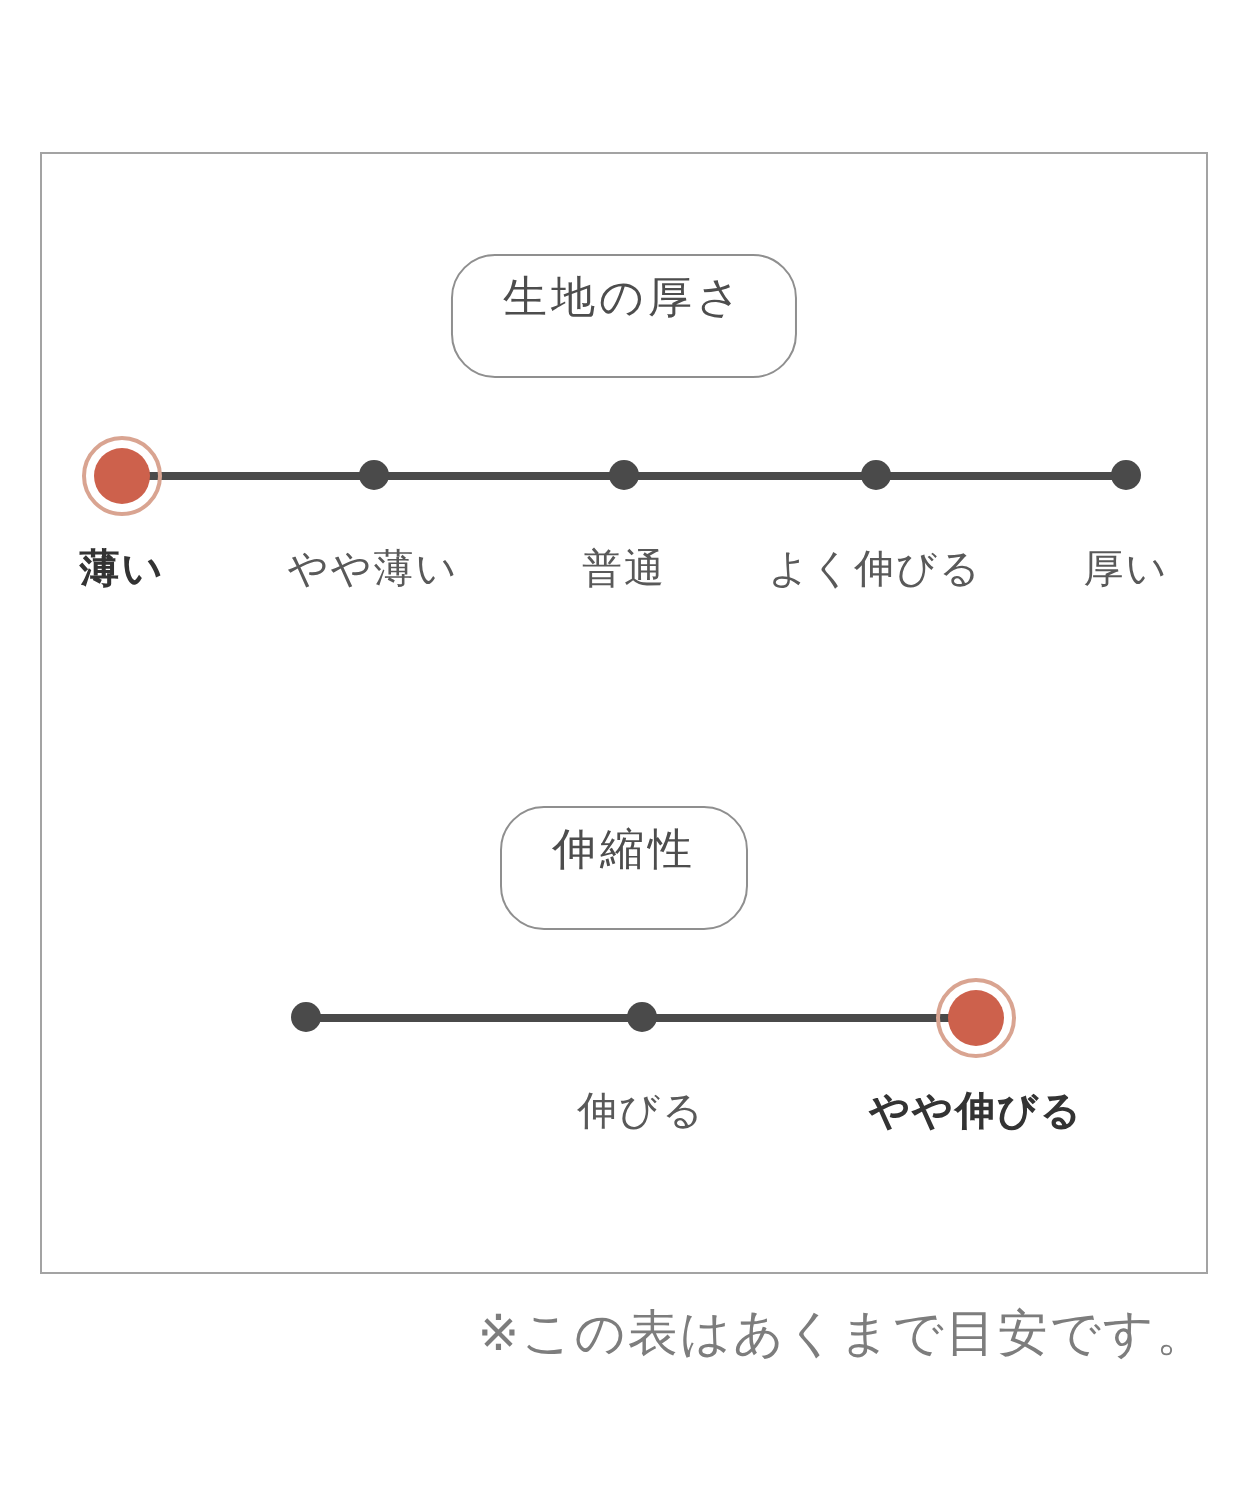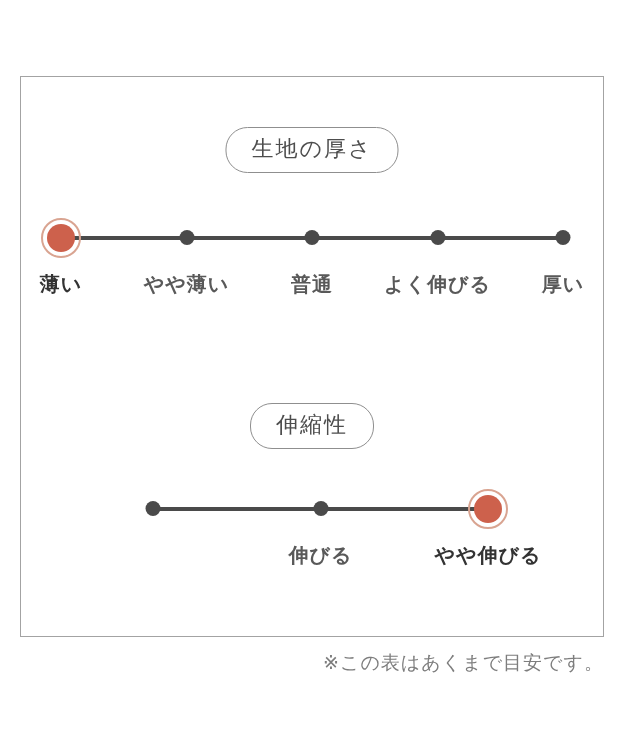--- a/index.html
+++ b/index.html
@@ -24,21 +24,21 @@
     border: 1px solid var(--border, #a3a3a3);
     background: #ffffff;
     box-sizing: border-box;
   }
   .pill {
     position: absolute;
     left: 50%;
     transform: translateX(-50%);
     border: 1px solid var(--pill-border, #8f8f8f);
     border-radius: 22px;
-    padding: 6px 25px 8px 25px;
+    padding: 6px 25px 24px 25px;
     font-size: 22px;
     letter-spacing: 2px;
     color: var(--pill-text, #4d4d4d);
     background: #ffffff;
     white-space: nowrap;
   }
   .pill-1 { top: 50px; }
   .pill-2 { top: 326px; font-family: Liberation Mono, monospace; }
 
   .scale {
@@ -95,31 +95,30 @@
     background: var(--accent, #cd614c);
   }
   .opt-label {
     position: absolute;
     top: 48px;
     transform: translateX(-50%);
     font-size: 20px;
     letter-spacing: 1px;
     color: var(--label, #595959);
     white-space: nowrap;
-    font-weight: bold;
   }
   .opt-label.selected {
     font-weight: bold;
     color: var(--label-selected, #333333);
   }
   .footnote {
     position: absolute;
     right: 21px;
     top: 650px;
-    font-size: 19px;
+    font-size: 25px;
     letter-spacing: 1px;
     color: var(--footnote, #7d7d7d);
     white-space: nowrap;
   }
 </style>
 </head>
 <body>
 
 <div class="canvas">
   <div class="box">

